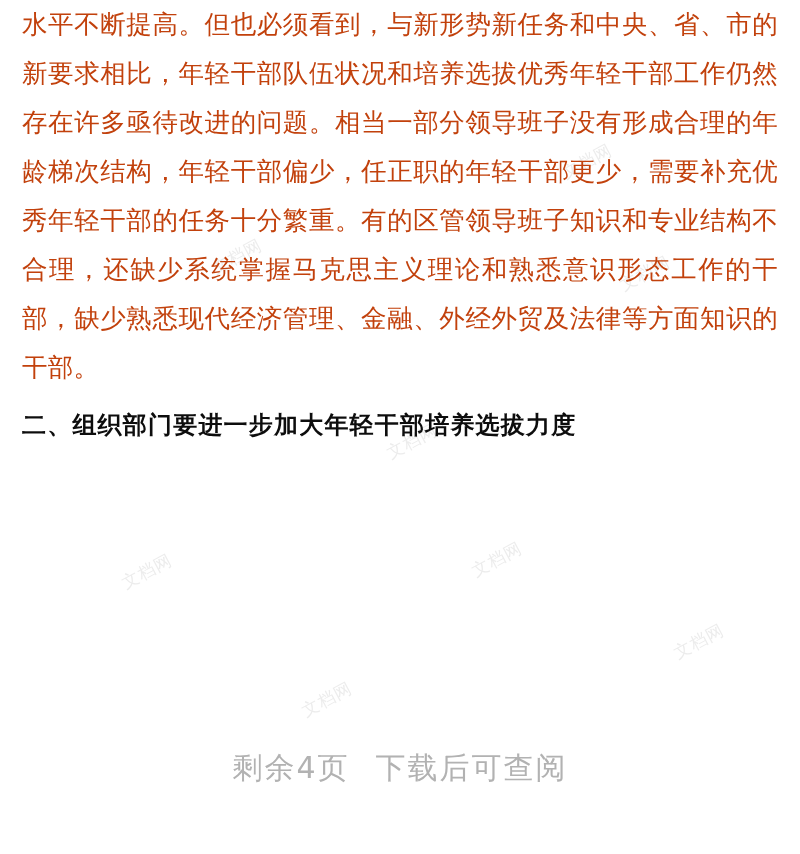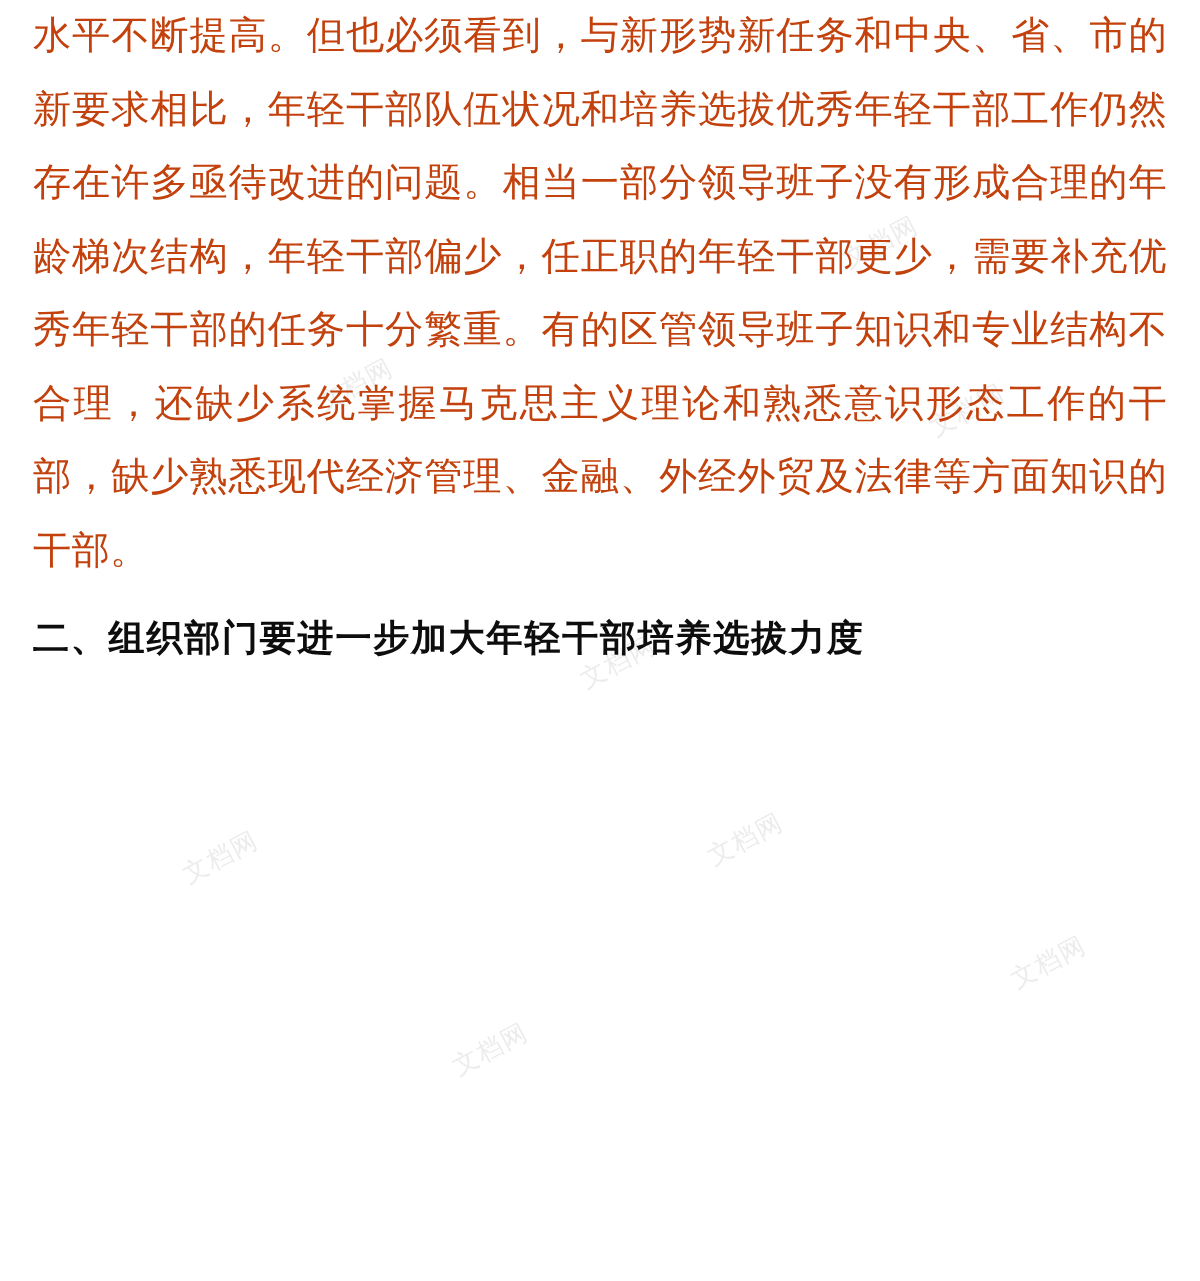--- a/index.html
+++ b/index.html
@@ -107,14 +107,17 @@
     <span class="wm" style="left:470px; top:548px;">文档网</span>
     <span class="wm" style="left:672px; top:630px;">文档网</span>
     <span class="wm" style="left:300px; top:688px;">文档网</span>
   </div>
 
   <div class="doc-body">
     <p class="para">水平不断提高。但也必须看到，与新形势新任务和中央、省、市的新要求相比，年轻干部队伍状况和培养选拔优秀年轻干部工作仍然存在许多亟待改进的问题。相当一部分领导班子没有形成合理的年龄梯次结构，年轻干部偏少，任正职的年轻干部更少，需要补充优秀年轻干部的任务十分繁重。有的区管领导班子知识和专业结构不合理，还缺少系统掌握马克思主义理论和熟悉意识形态工作的干部，缺少熟悉现代经济管理、金融、外经外贸及法律等方面知识的干部。</p>
     <h2 class="heading">二、组织部门要进一步加大年轻干部培养选拔力度</h2>
   </div>
 
+  <div class="footer-note">
+    <span>剩余4页</span><span class="gap"></span><span>下载后可查阅</span>
+  </div>
 
 </div>
 
 </body></html>

